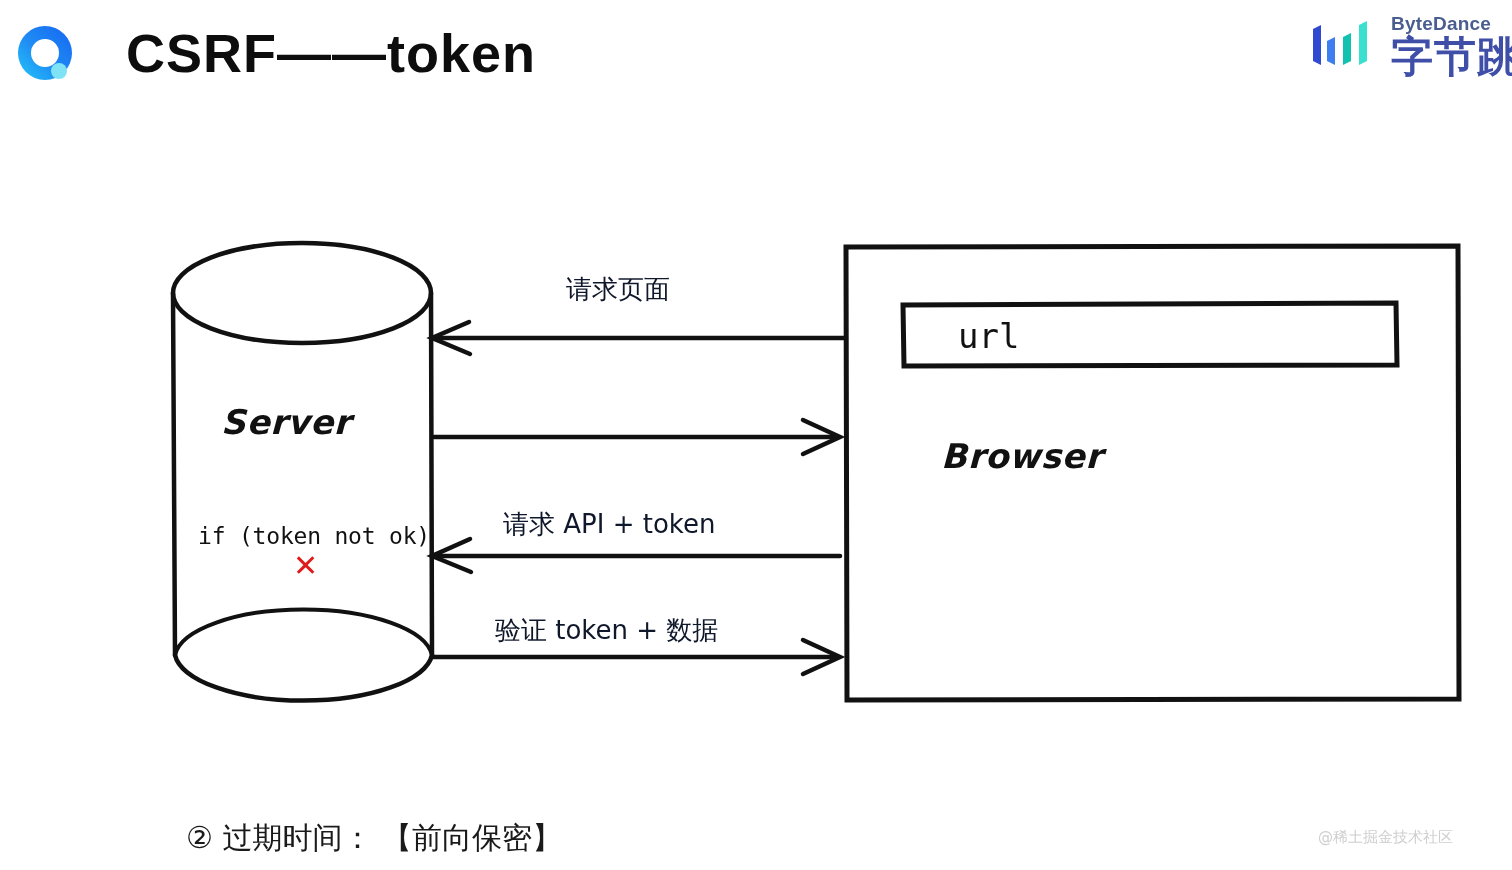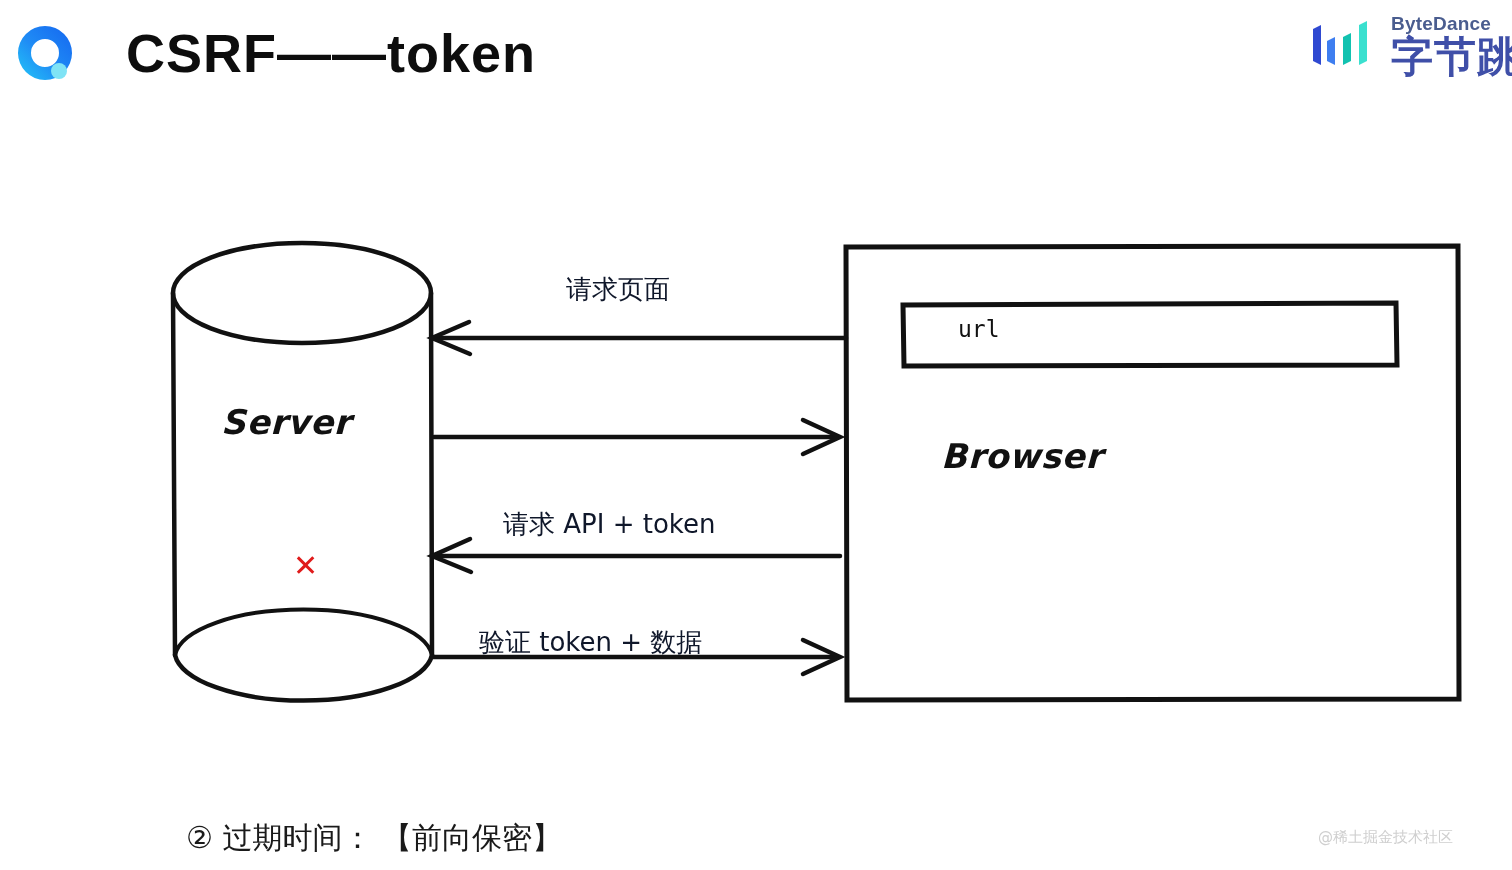--- a/index.html
+++ b/index.html
@@ -78,34 +78,34 @@
   #browser-label {
     left: 944px; top: 436px;
     font-size: 34px;
     font-family: "DejaVu Sans", sans-serif;
     font-style: italic; font-weight: 600;
     letter-spacing: .5px;
     transform: skewX(-4deg);
   }
   #url-text {
     left: 958px; top: 316px;
-    font-size: 23px;
+    font-size: 34px;
     font-family: "DejaVu Sans Mono", monospace;
   }
   .arrow-label {
     position: absolute;
     font-size: 26px;
     color: #0f172a;
     white-space: nowrap;
     font-family: "DejaVu Sans", sans-serif;
   }
   #lbl-1 { left: 566px; top: 272px; }
   #lbl-2 { left: 506px; top: 388px; }
   #lbl-3 { left: 503px; top: 507px; }
-  #lbl-4 { left: 479px; top: 613px; margin-top: 12px; }
+  #lbl-4 { left: 495px; top: 613px; }
 
   
   .note {
     position: absolute;
     font-size: 30px;
     color: #1a1a1a;
     white-space: nowrap;
     font-family: "DejaVu Sans", sans-serif;
   }
   #note-1 { left: 186px; top: 763px; }
@@ -186,20 +186,21 @@
       </g>
 
       <g>
         <path d="M432 657 L836 657"></path>
         <path d="M803 640 L840 657 L803 674"></path>
       </g>
     </g>
   </svg>
 
   <div class="dtext" id="server-label">Server</div>
+  <div class="dtext" id="server-cond">if (token not ok)</div>
   <div class="dtext" id="server-cross">✕</div>
 
   <div class="dtext" id="url-text">url</div>
   <div class="dtext" id="browser-label">Browser</div>
 
   <div class="arrow-label" id="lbl-1">请求页面</div>
   <div class="arrow-label" id="lbl-3">请求 API + token</div>
   <div class="arrow-label" id="lbl-4">验证 token + 数据</div>
 
 

